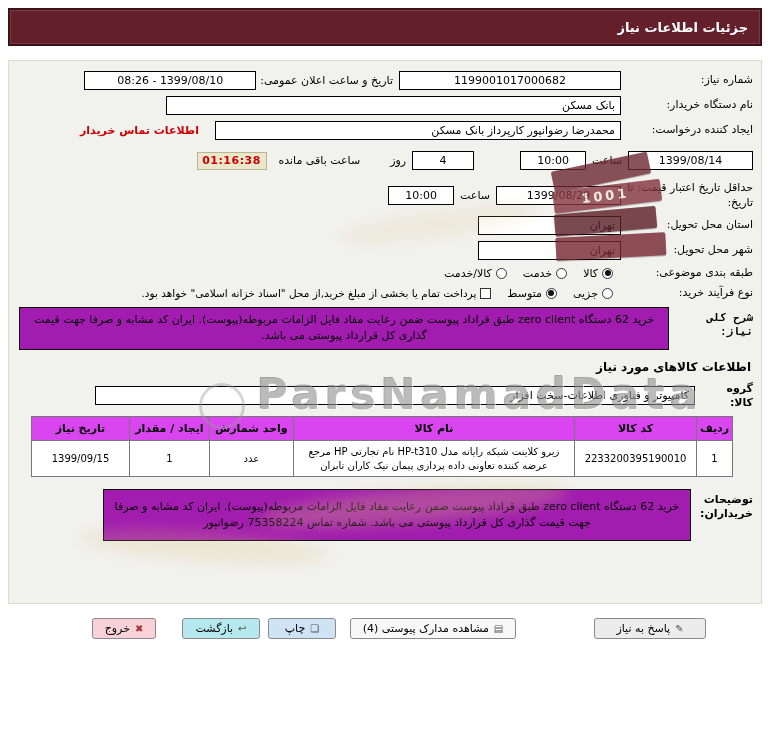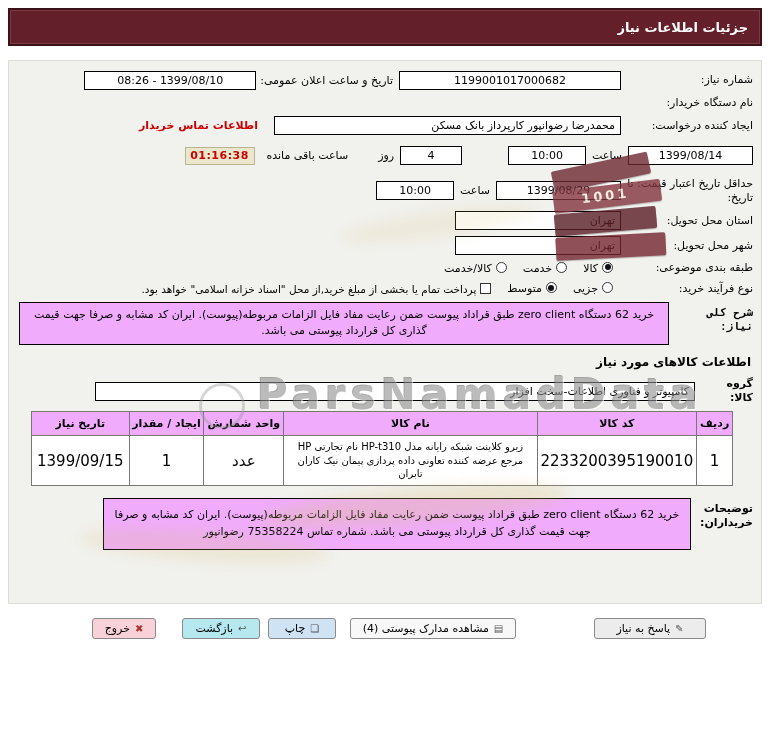--- a/index.html
+++ b/index.html
@@ -47,52 +47,52 @@
     border:1px solid #000;
     height:19px;
     display:flex; align-items:center;
     padding:0 5px;
     font-size:11px;
     flex-shrink:0;
     overflow:hidden; white-space:nowrap;
   }
   .field.center { justify-content:center; }
 
-  .w62{width:62px}.w78{width:78px}.w125{width:125px}.w165{width:166px}
-  .w172{width:172px}.w222{width:222px}.w395{width:347px}.w455{width:455px}.w600{width:600px}
+  .w62{width:62px}.w78{width:66px}.w125{width:125px}.w165{width:143px}
+  .w172{width:172px}.w222{width:222px}.w395{width:406px}.w455{width:455px}.w600{width:600px}
   .mr46{margin-right:46px}.mr24{margin-right:24px}
 
   .lbl-mid { margin:0 6px 0 4px; white-space:nowrap; }
 
   .contact-link { color:#cc0000; font-weight:bold; margin-right:16px; cursor:pointer; }
 
   .timer {
     width:70px; height:18px; margin-right:6px;
     background:#eae7cd; border:1px solid #b9b48e;
     color:#cc0000; font-weight:bold; font-size:11px;
     display:flex; align-items:center; justify-content:center;
     letter-spacing:0.5px;
   }
 
   
-  .choice { display:flex; gap:4px; margin-left:16px; cursor:pointer; }
+  .choice { display:flex; align-items:center; gap:4px; margin-left:16px; cursor:pointer; }
   .choice.first { margin-right:8px; }
   .radio {
     width:11px; height:11px; border:1px solid #333; border-radius:50%;
     background:#fff; display:inline-flex; align-items:center; justify-content:center;
     flex-shrink:0;
   }
   .radio.checked::after { content:""; width:6px; height:6px; background:#111; border-radius:50%; }
   .checkbox { width:11px; height:11px; border:1px solid #333; background:#fff; flex-shrink:0; }
   .choice-text { white-space:nowrap; }
   .choice-text.small { font-size:10.5px; white-space:normal; }
 
   
   .txtbox {
-    background:#f0abfc; border:1px solid #000;
+    background:#a21caf; border:1px solid #000;
     padding:4px 8px;
     font-size:11px; line-height:1.5;
     text-align:center;
   }
   .desc-box { flex:1; margin-left:2px; min-height:40px; }
   .notes-box { width:588px; min-height:52px; display:flex; align-items:center; justify-content:center; }
 
   .section-title { font-weight:bold; font-size:12px; margin:10px 2px 8px; position:relative; z-index:2; }
 
   
@@ -100,22 +100,22 @@
     border-collapse:collapse;
     margin:6px 20px 12px;
     width:702px;
     background:#fff;
     position:relative; z-index:2;
   }
   .goods-table th, .goods-table td {
     border:1px solid #777;
     text-align:center; vertical-align:middle;
   }
-  .goods-table th { background:#f0abfc; font-size:11px; font-weight:bold; padding:5px 2px; }
-  .goods-table td { font-size:15px; padding:4px 3px; }
+  .goods-table th { background:#d946ef; font-size:11px; font-weight:bold; padding:5px 2px; }
+  .goods-table td { font-size:10px; padding:4px 3px; }
   .goods-table td.name { font-size:10px; line-height:1.35; }
   .col-row{width:36px}.col-code{width:122px}.col-name{width:282px}
   .col-unit{width:84px}.col-qty{width:80px}.col-date{width:98px}
 
   
   .footer { margin-top:14px; display:flex; align-items:center; font-size:11px; }
   .btn {
     height:21px; border:1px solid #8a8a8a; border-radius:3px;
     display:flex; align-items:center; justify-content:center; gap:5px;
     font-size:11px; font-family:inherit; cursor:pointer; padding:0 4px;
@@ -173,20 +173,21 @@
 
     <div class="row">
       <div class="lbl">شماره نیاز:</div>
       <div class="field center w222">1199001017000682</div>
       <div class="lbl-mid">تاریخ و ساعت اعلان عمومی:</div>
       <div class="field center w172">1399/08/10 - 08:26</div>
     </div>
 
     <div class="row">
       <div class="lbl">نام دستگاه خریدار:</div>
+      <div class="field w455">بانک مسکن</div>
     </div>
 
     <div class="row">
       <div class="lbl">ایجاد کننده درخواست:</div>
       <div class="field w395">محمدرضا رضوانپور کارپرداز بانک مسکن</div>
       <span class="contact-link">اطلاعات تماس خریدار</span>
     </div>
 
     <div class="row">
       <div class="field center w125">1399/08/14</div>

